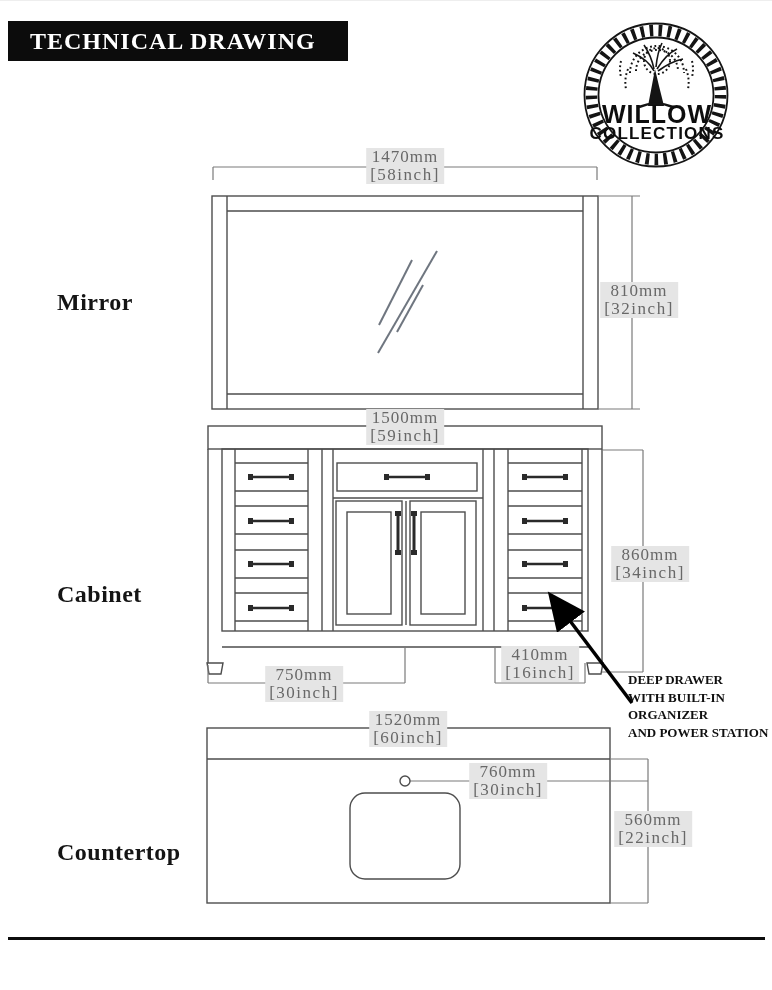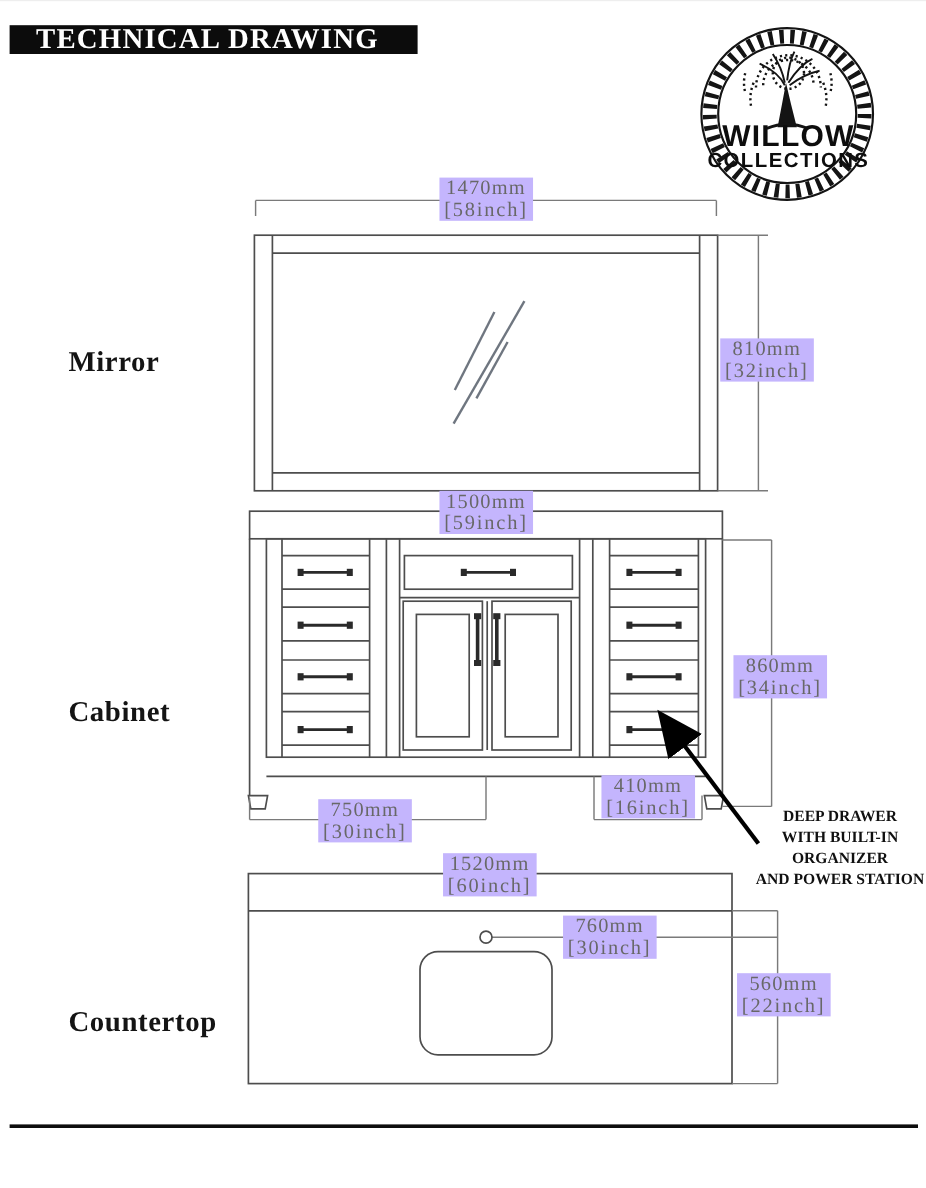--- a/index.html
+++ b/index.html
@@ -5,43 +5,43 @@
   html,body{margin:0;padding:0;background:#f3f3f3;}
   .page{
     position:relative;width:772px;height:990px;background:#ffffff;
     margin:0 auto;overflow:hidden;
     font-family:"Liberation Serif", serif;
     border-right:1px solid #e3e3e3;border-top:1px solid #eee;
   }
   .art{position:absolute;left:0;top:0;width:772px;height:990px;}
 
   .header-bar{
-    position:absolute;left:8px;top:20px;width:340px;height:24px;
+    position:absolute;left:8px;top:20px;width:340px;height:40px;
     background:#0c0c0c;color:#ffffff;display:flex;align-items:center;
   }
   .header-bar span{
     font-size:24px;font-weight:700;letter-spacing:1px;padding-left:22px;
     font-family:"Liberation Serif", serif;
   }
 
   .part-label{
     position:absolute;font-size:24px;font-weight:700;color:#141414;
     font-family:"Liberation Serif", serif;letter-spacing:.5px;margin-top:24px;
   }
 
   .dim{
     position:absolute;transform:translateX(-50%);text-align:center;
-    color:#686868;background:#c4b5fd;padding:0 4px;white-space:nowrap;
+    color:#686868;background:#e5e5e5;padding:0 4px;white-space:nowrap;
     font-family:"Liberation Serif", serif;font-size:17px;line-height:18px;
     letter-spacing:1px;
   }
   .dim .in{letter-spacing:1.5px;}
 
   .callout{
-    position:absolute;left:628px;top:670px;width:144px;text-align:center;
+    position:absolute;left:628px;top:670px;width:144px;text-align:left;
     font-size:13px;font-weight:700;color:#101010;line-height:17.5px;
     font-family:"Liberation Serif", serif;
   }
 
   .logo-word{
     position:absolute;transform:translateX(-50%);color:#0d0d0d;text-align:right;
     font-family:"Liberation Sans", sans-serif;white-space:nowrap;
   }
   .logo-main{font-size:25px;font-weight:900;letter-spacing:1px;line-height:24px;}
   .logo-sub{font-size:17px;font-weight:700;letter-spacing:1.2px;line-height:13px;}

